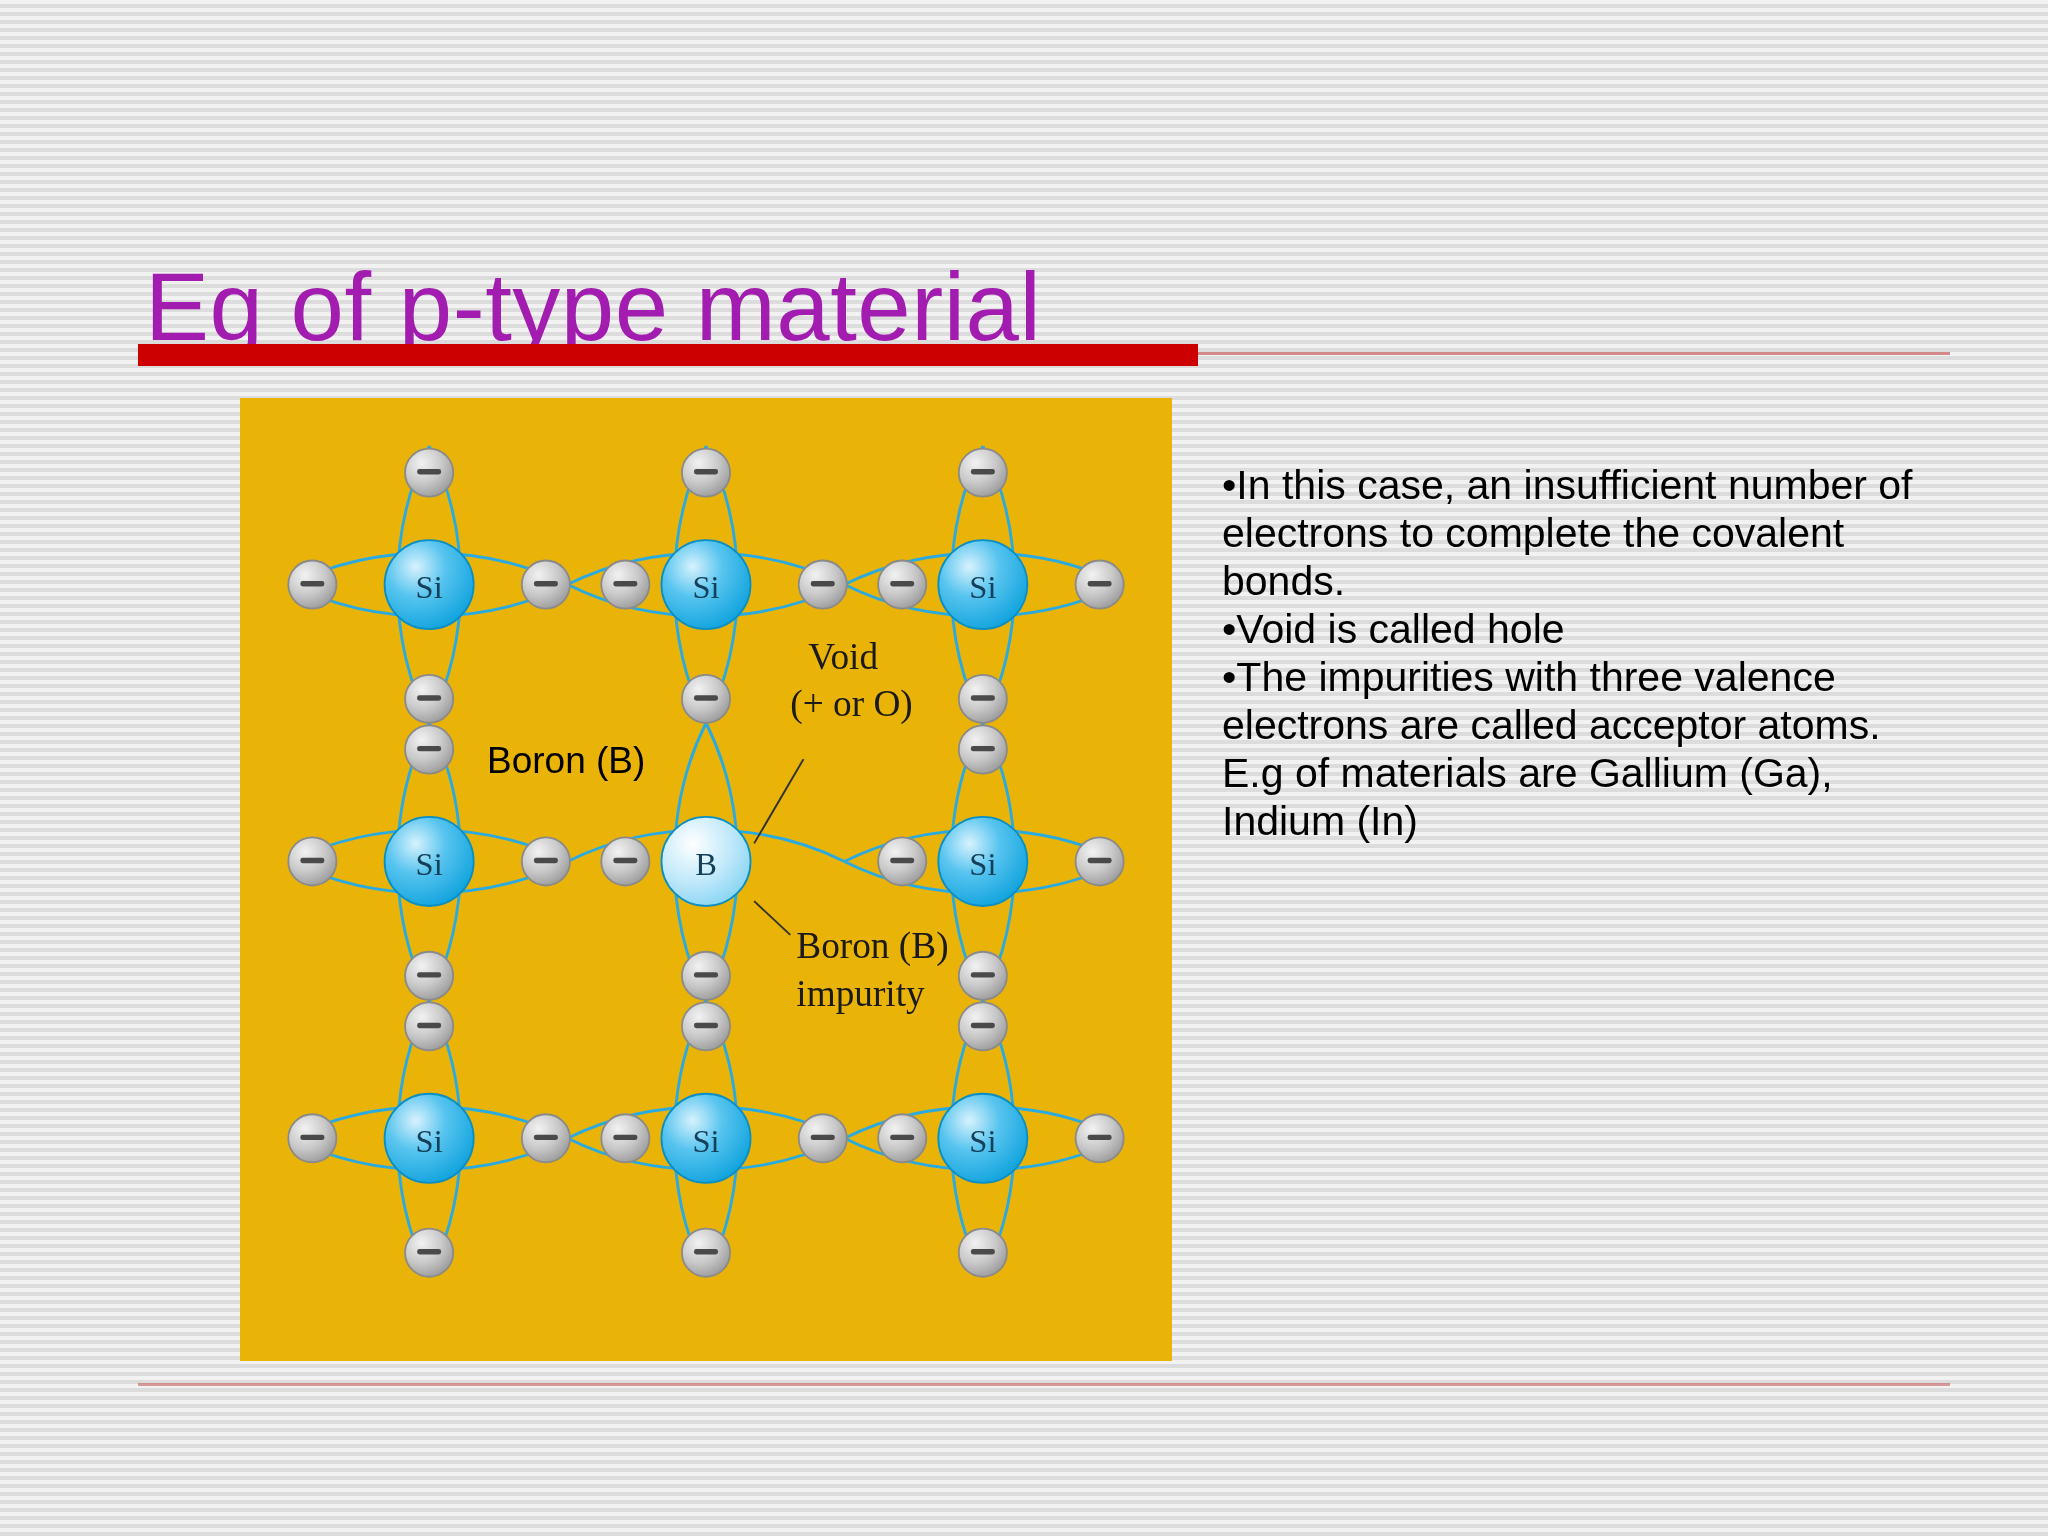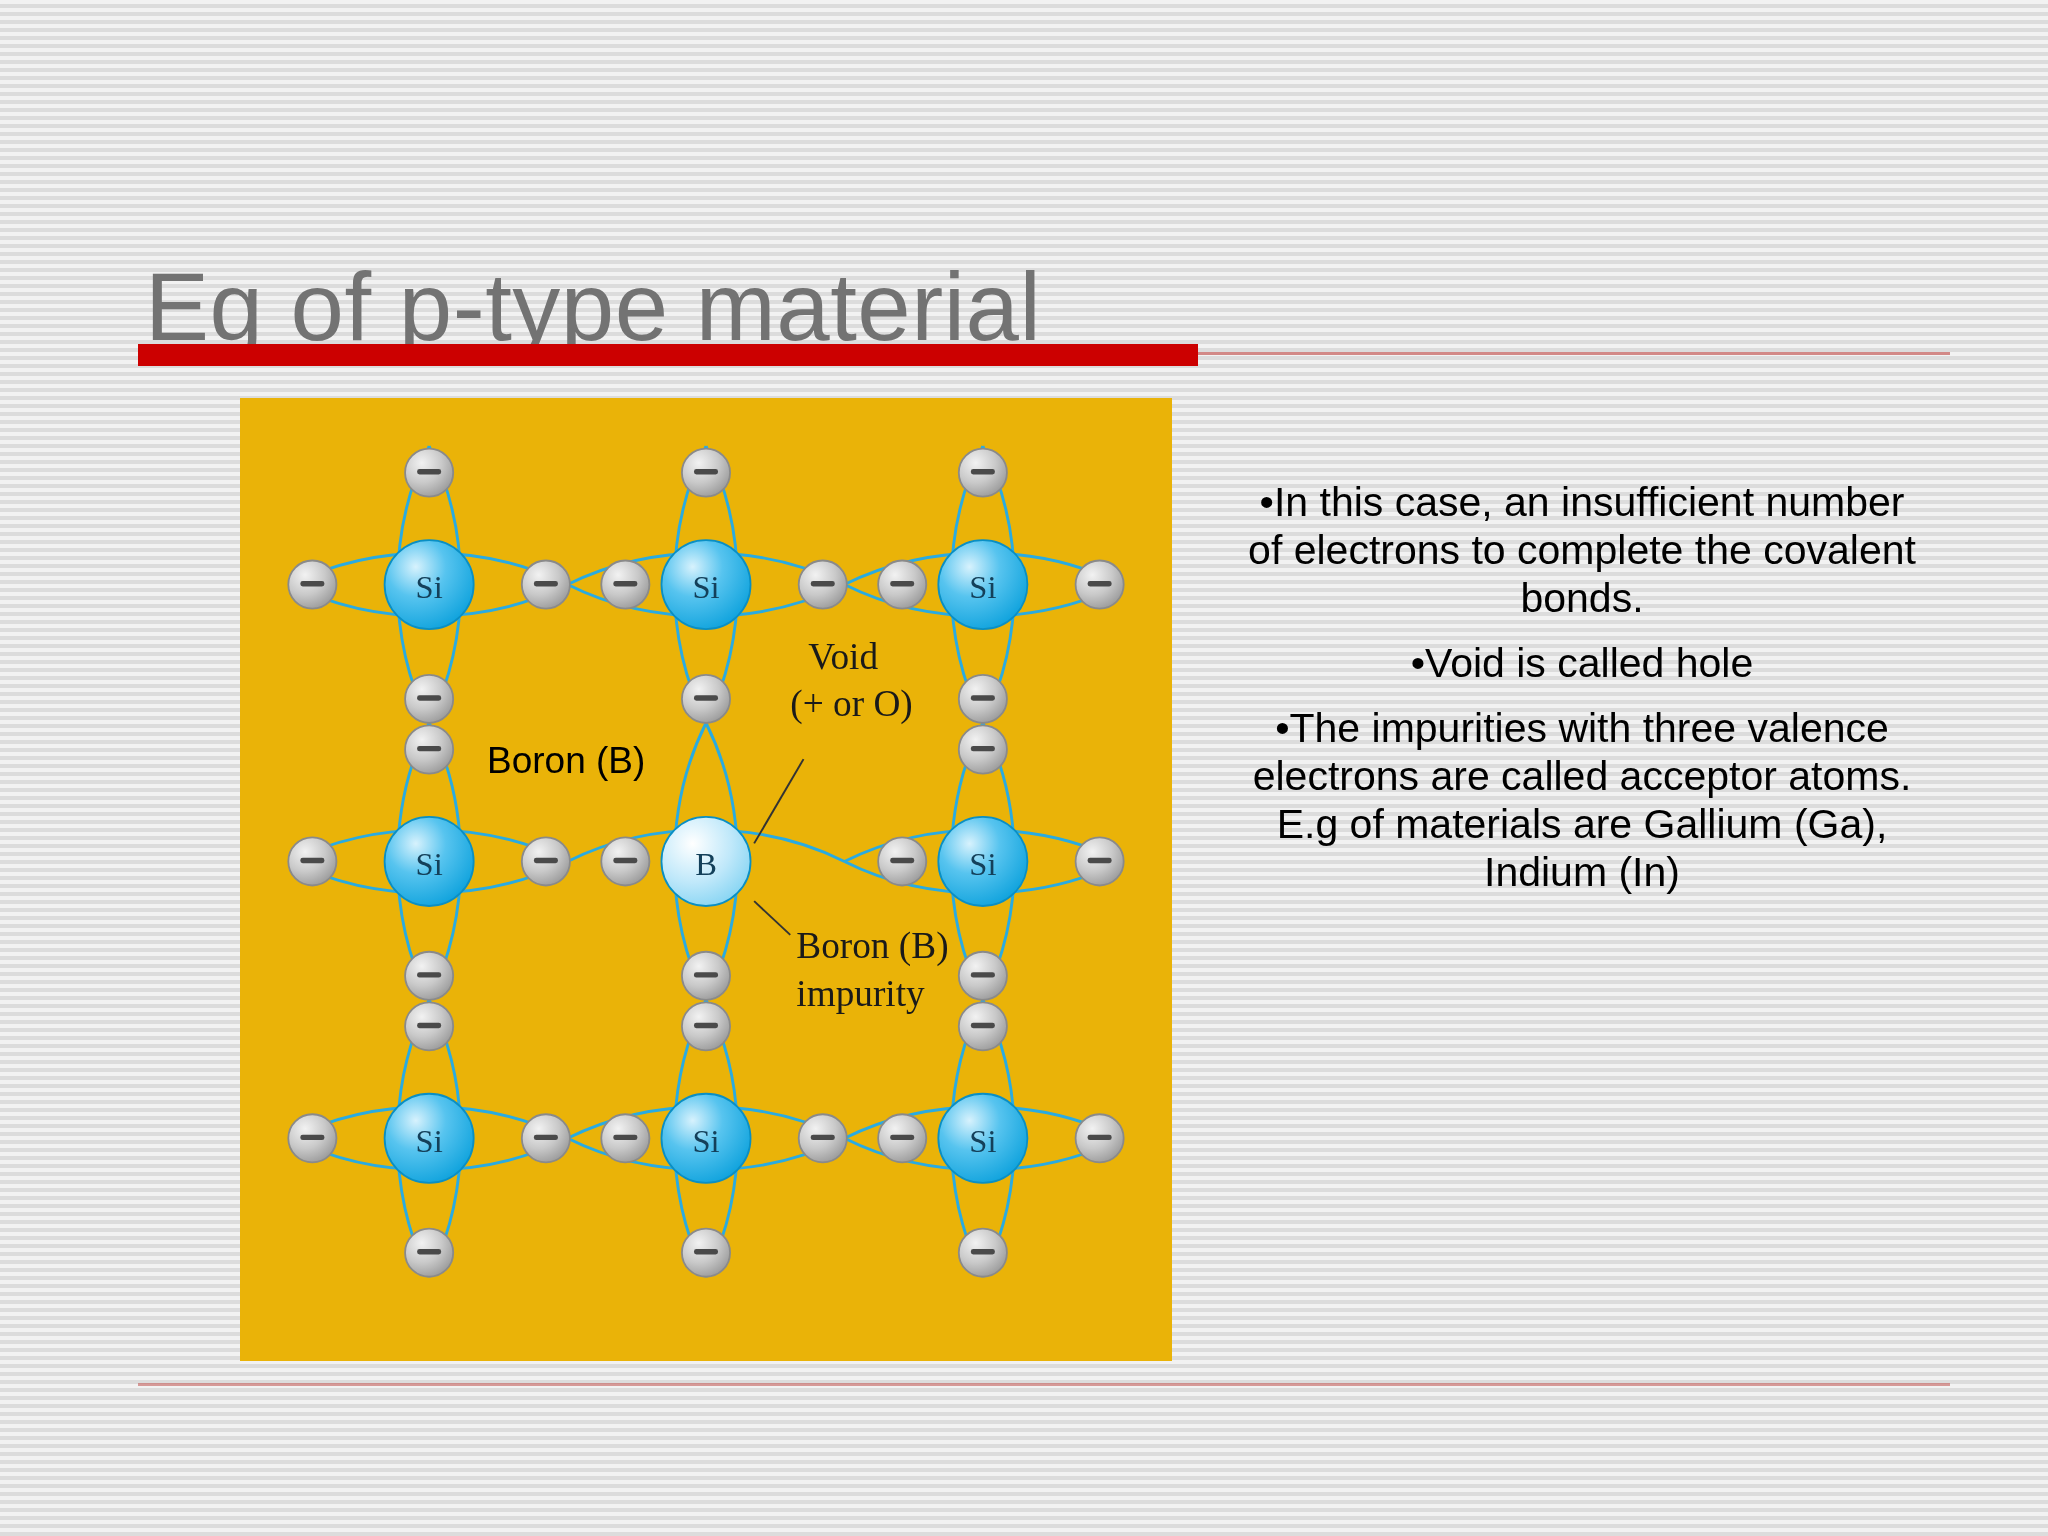--- a/index.html
+++ b/index.html
@@ -30,21 +30,21 @@
   }
 
   
   .title {
     position: absolute;
     left: 145px;
     top: 195px;
     width: 1800px;
     font-size: 96px;
     line-height: 1.0;
-    color: #737373;
+    color: #a21caf;
     font-weight: normal;
     letter-spacing: 0.5px;
     white-space: nowrap;
   }
 
   
   .rule-thin {
     position: absolute;
     left: 138px;
     top: 352px;
@@ -101,23 +101,22 @@
     position: absolute;
     left: 1222px;
     top: 462px;
     width: 720px;
     font-size: 41px;
     line-height: 1.17;
     color: #000000;
     font-family: "Liberation Sans", sans-serif;
   }
   .bullet-line {
-    margin: 17px;
+    margin: 0;
     text-indent: 0;
-    text-align: center;
   }
   .bullet-dot {
     font-size: 41px;
     line-height: 1;
   }
 </style>
 </head>
 <body>
 
 <div class="slide">

